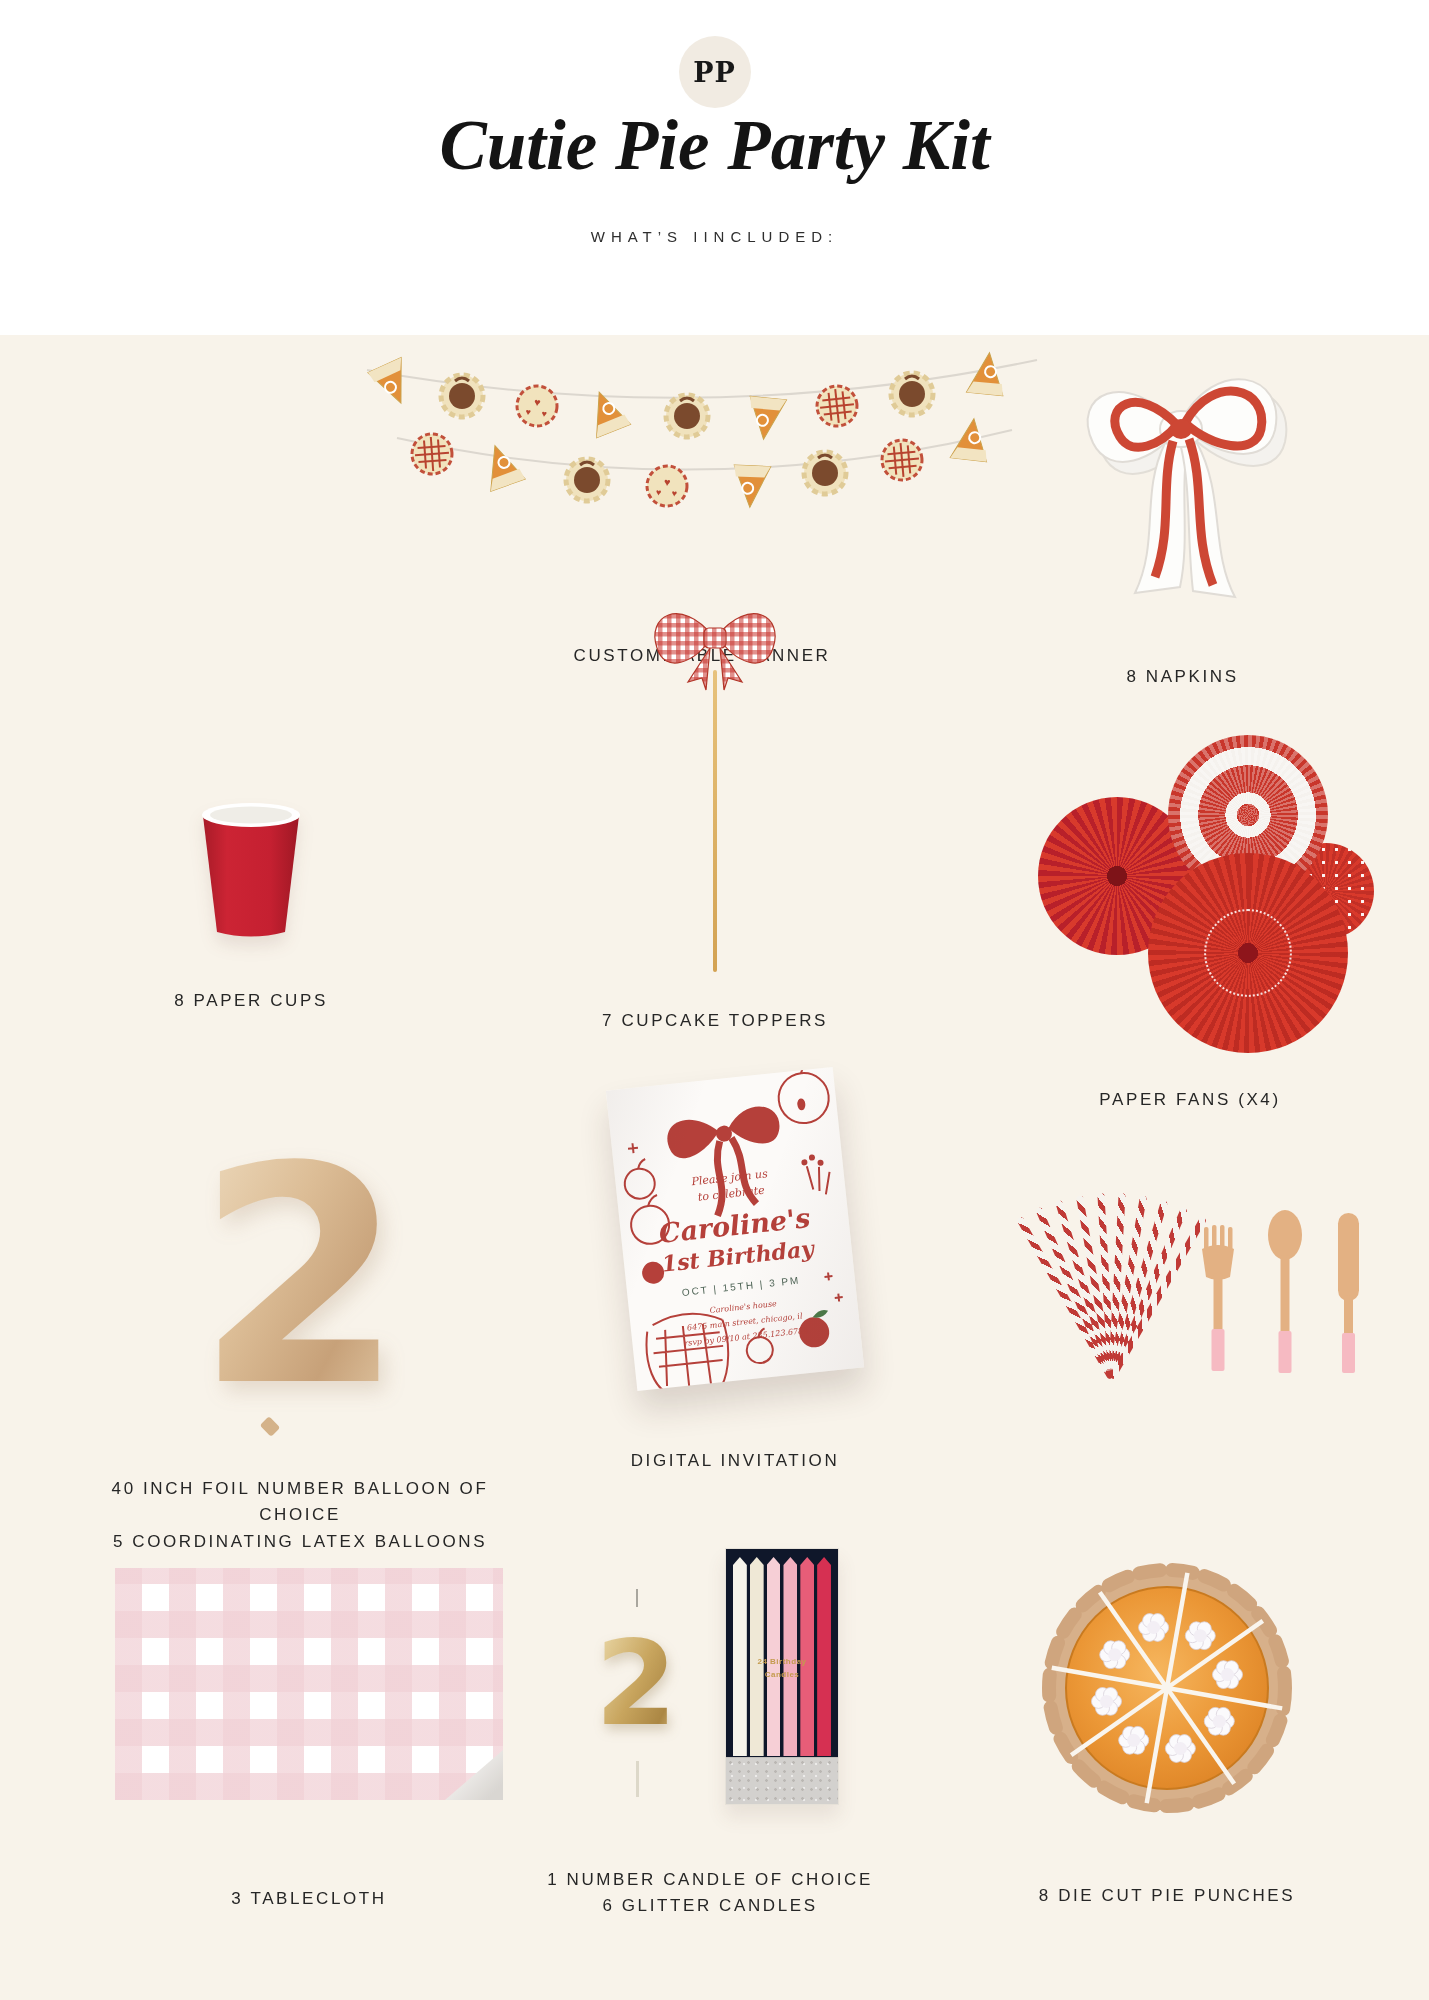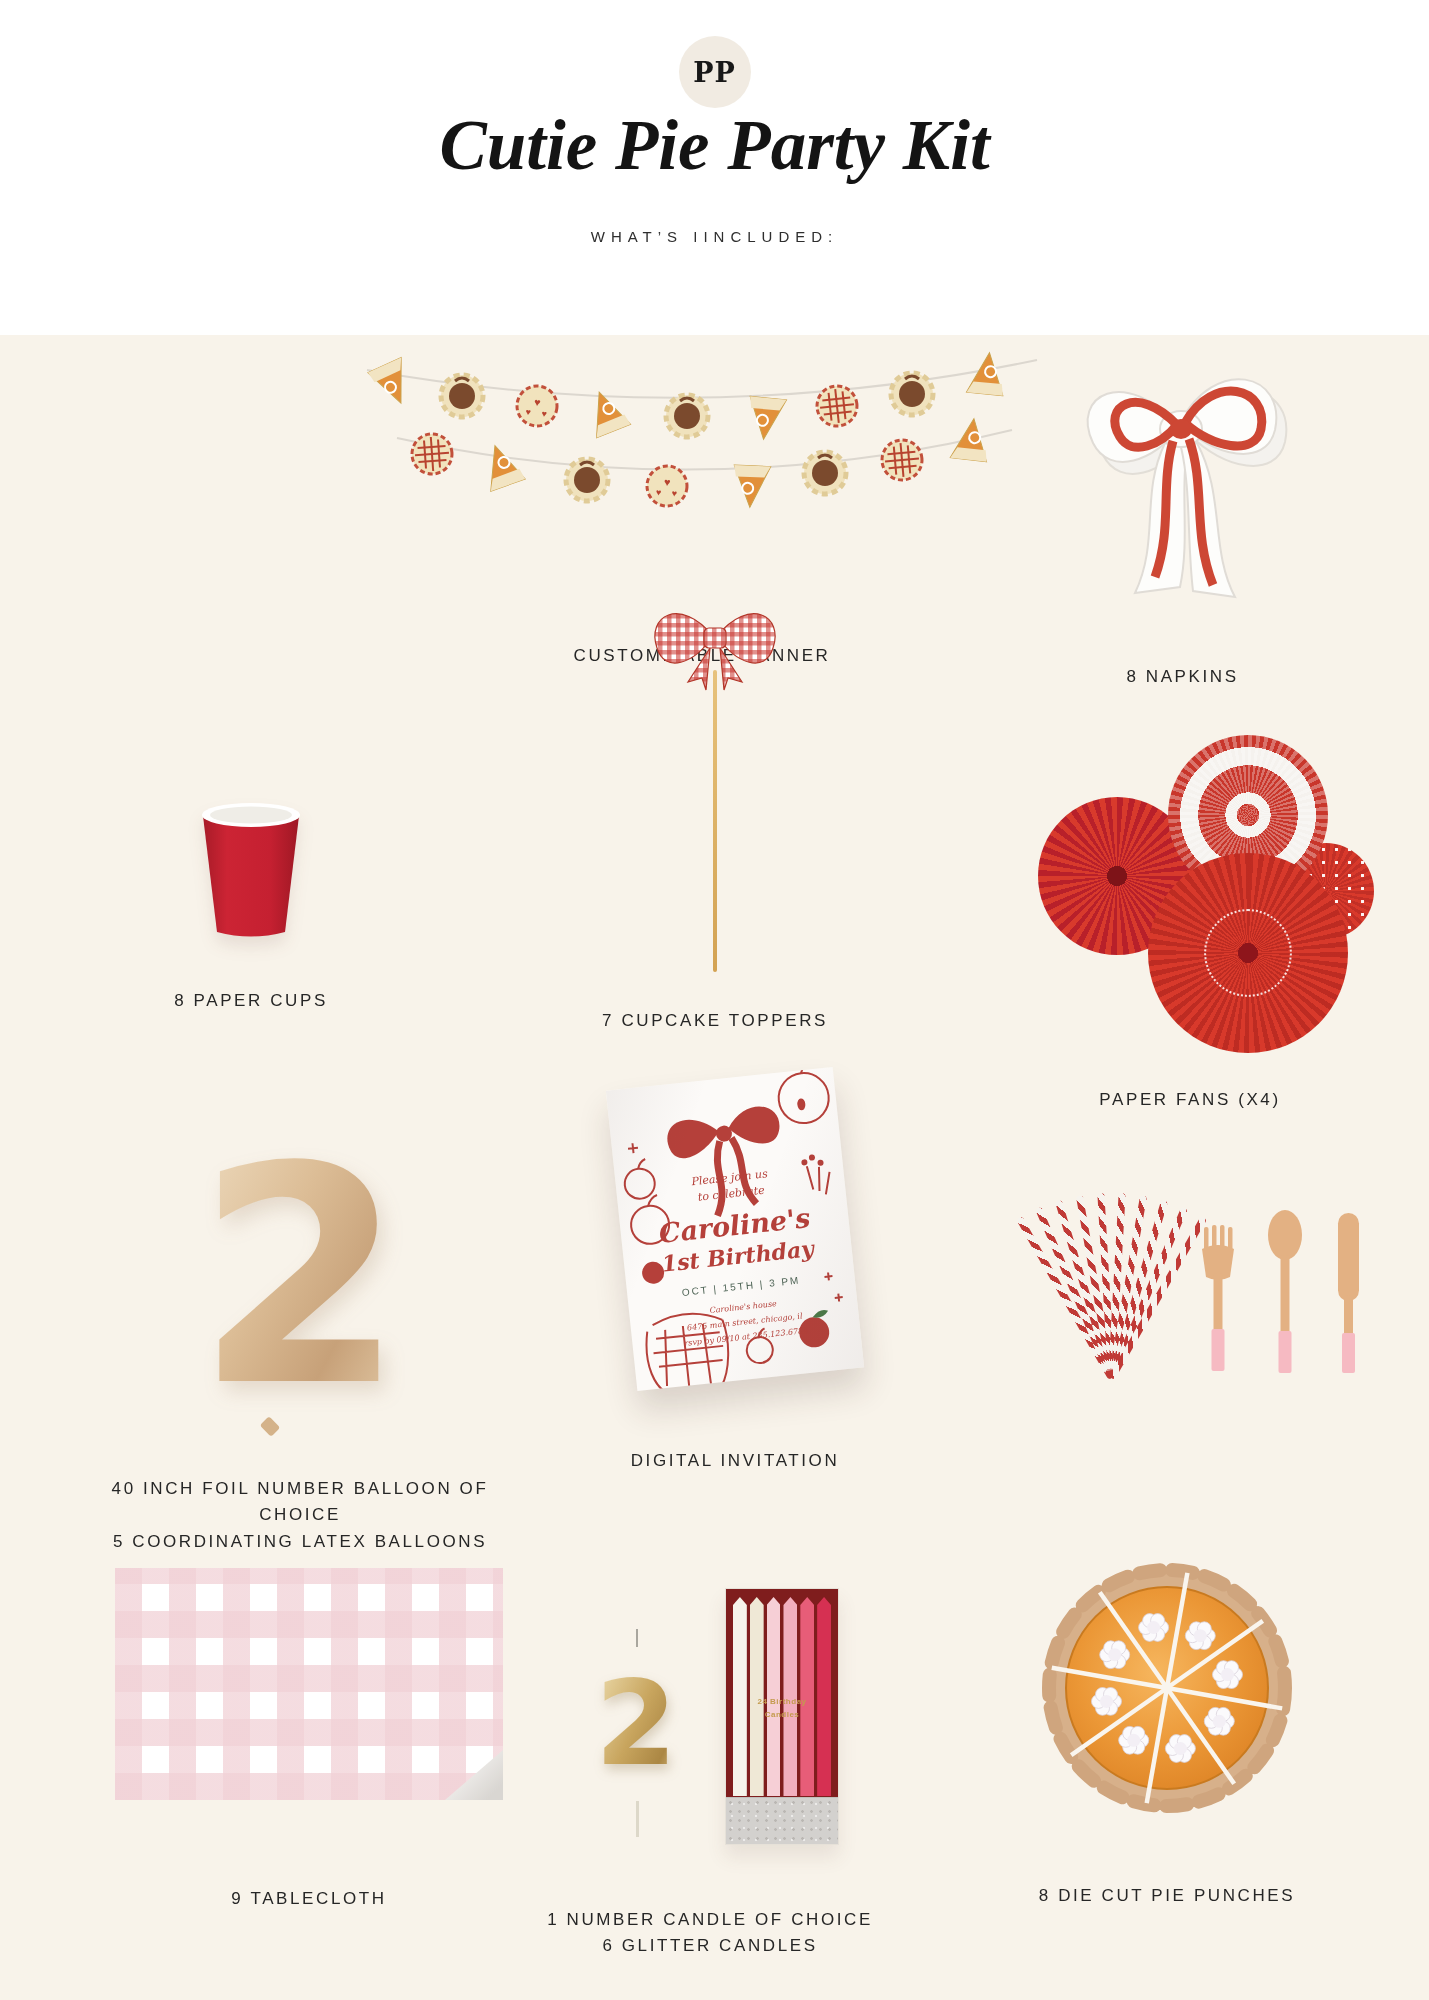--- a/index.html
+++ b/index.html
@@ -78,22 +78,22 @@
          background:linear-gradient(135deg,#f7f5f3 20%,#d9d6d2 85%);
          clip-path:polygon(100% 0,100% 100%,0 100%);}
   
   .candle2{position:relative;width:110px;height:160px;display:flex;align-items:center;justify-content:center;}
   .candle2 .digit{font-family:"DejaVu Sans",sans-serif;font-weight:bold;font-size:118px;line-height:1;
         background:linear-gradient(115deg,#e7d3a0 10%,#c8a55e 50%,#ab8744 80%,#dcc18a 100%);
         -webkit-background-clip:text;background-clip:text;color:transparent;
         filter:drop-shadow(2px 6px 6px rgba(120,90,40,.25));}
   .wick{position:absolute;left:50%;top:-14px;width:2px;height:18px;background:#a9a69e;}
   .pick{position:absolute;left:50%;bottom:-34px;width:3px;height:36px;background:#ddd8c9;}
-  .candle-box{position:relative;width:112px;height:255px;background:#7f1d1d;border:1px solid #e6e1d8;
-        box-shadow:0 12px 18px rgba(100,70,60,.10);margin-top:40px;}
+  .candle-box{position:relative;width:112px;height:255px;background:#0f172a;border:1px solid #e6e1d8;
+        box-shadow:0 12px 18px rgba(100,70,60,.10);}
   .candle-row{position:absolute;left:7px;right:7px;top:8px;bottom:48px;display:flex;gap:3px;}
   .cndl{flex:1;border-radius:2px 2px 0 0;clip-path:polygon(50% 0,100% 4%,100% 100%,0 100%,0 4%);}
   .box-base{position:absolute;left:0;right:0;bottom:0;height:46px;background:#d3d1ce;
         background-image:radial-gradient(#bab7b3 1px,rgba(0,0,0,0) 1.6px),radial-gradient(#ecebe9 1px,rgba(0,0,0,0) 1.6px);
         background-size:9px 9px,12px 12px;border-top:1px solid #c2bfbb;}
   .box-caption{position:absolute;left:0;width:100%;top:42%;text-align:center;color:#c49b4e;
         font-size:8px;letter-spacing:.5px;line-height:1.6;font-weight:bold;}
   
   svg{display:block;}
 </style>
@@ -342,21 +342,21 @@
         </g>
       </svg>
     </div>
   </div>
 
   <div class="cell" style="left:115px;top:1568px;width:388px;">
     <div style="position:relative;">
       <div class="cloth"></div>
       <div class="cloth-fold"></div>
     </div>
-    <div class="label" style="margin-top:86px;white-space:nowrap;">9 TABLECLOTH</div>
+    <div class="label" style="margin-top:86px;white-space:nowrap;">3 TABLECLOTH</div>
   </div>
 
   <div class="cell" style="left:555px;top:1548px;width:310px;">
     <div style="display:flex;align-items:flex-end;gap:34px;">
       <div class="candle2" style="margin-bottom:42px;">
         <span class="wick"></span>
         <span class="digit">2</span>
         <span class="pick"></span>
       </div>
       <div class="candle-box">

